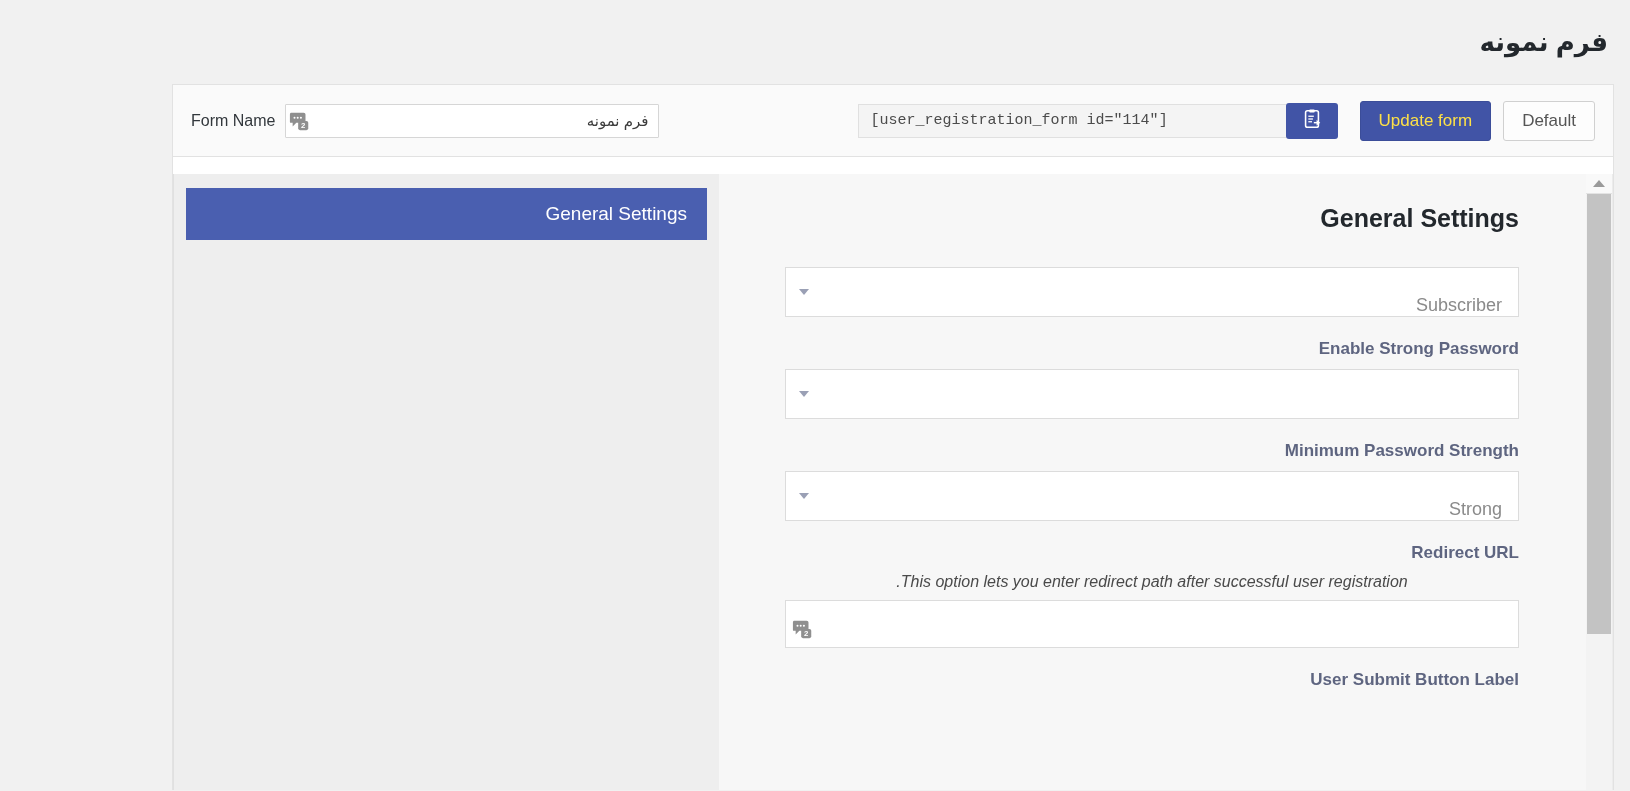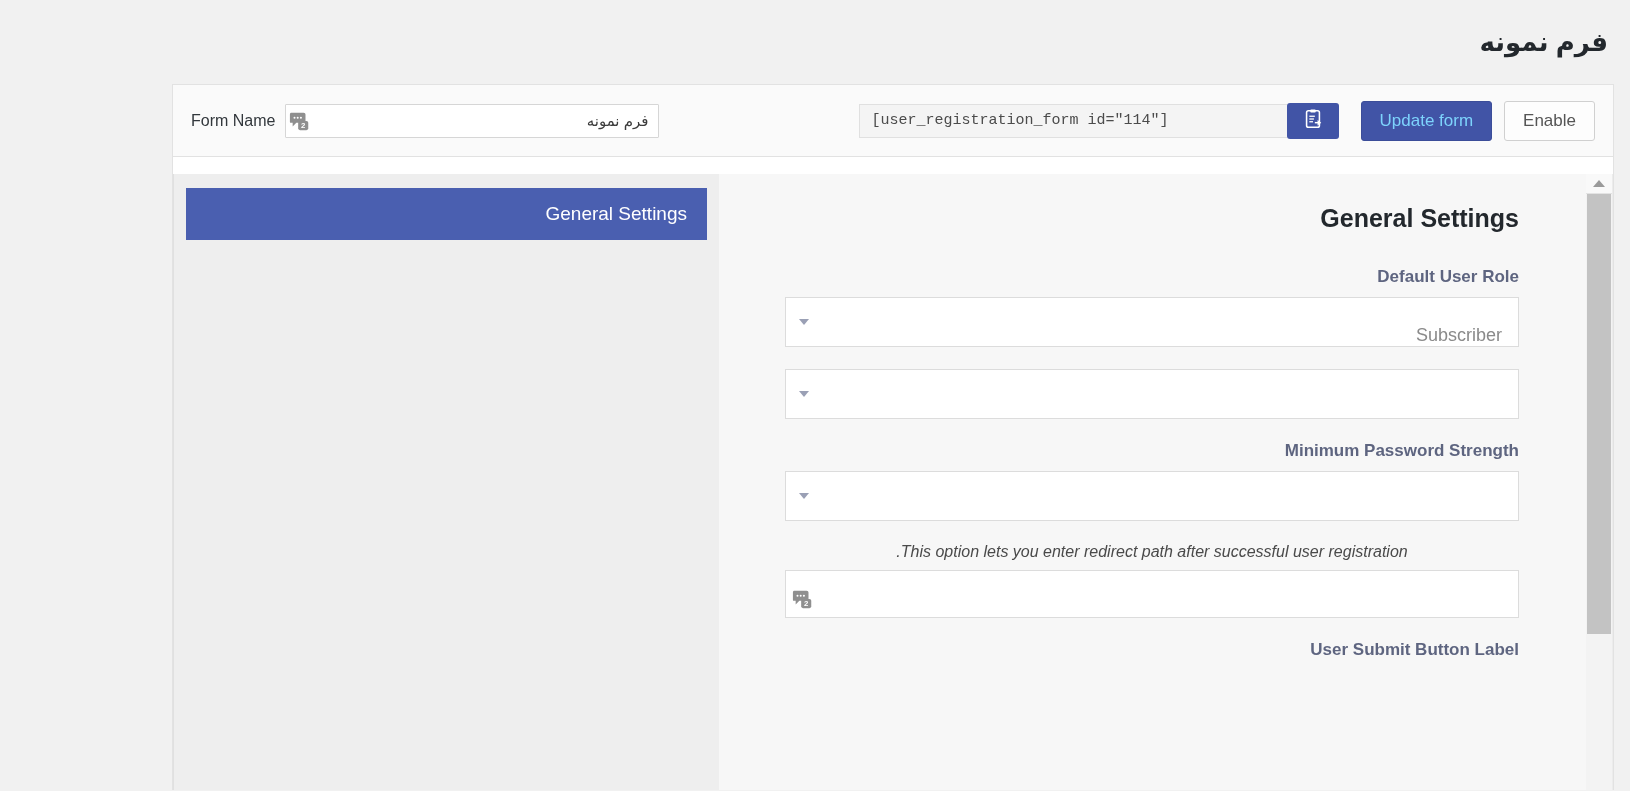--- a/index.html
+++ b/index.html
@@ -139,21 +139,21 @@
     cursor: pointer;
     padding: 0 18px;
     height: 40px;
     line-height: 38px;
     white-space: nowrap;
     direction: ltr;
   }
   .btn-primary {
     background: #4154a6;
     border: 1px solid #3b4d99;
-    color: #7dd3fc;
+    color: #fde047;
   }
   .btn-secondary {
     background: #fdfdfd;
     border: 1px solid #d0d0d0;
     color: #555;
   }
 
   
   .builder-body {
     flex: 1;
@@ -365,21 +365,21 @@
             <line x1="8" y1="15" x2="12" y2="15" stroke="#fff" stroke-width="1.4"></line>
             <path d="M21 16l-4-3v6z" fill="#fff"></path>
             <line x1="14" y1="16" x2="19" y2="16" stroke="#fff" stroke-width="1.6"></line>
           </svg>
         </span>
       </button>
     </div>
 
     <div class="action-group">
       <button class="btn btn-primary">Update form</button>
-      <button class="btn btn-secondary">Enable</button>
+      <button class="btn btn-secondary">Default</button>
     </div>
   </div>
 
   <div class="builder-body">
 
     <div class="sidebar">
       <div class="sidebar-scroll">
         <div class="side-item">
           <span>General Settings</span>
         </div>
@@ -394,41 +394,43 @@
         </div>
         <div class="vscroll-track">
           <div class="vscroll-thumb"></div>
         </div>
       </div>
 
       <div class="canvas">
         <div class="section-title">General Settings</div>
 
         <div class="field-row">
-          <div class="field-label">Default User Role</div>
           <div class="select-box">
             <span class="select-caret"></span>
             <span class="select-value">Subscriber</span>
           </div>
         </div>
 
         <div class="field-row">
+          <div class="field-label">Enable Strong Password</div>
           <div class="select-box">
             <span class="select-caret"></span>
           </div>
         </div>
 
         <div class="field-row">
           <div class="field-label">Minimum Password Strength</div>
           <div class="select-box">
             <span class="select-caret"></span>
+            <span class="select-value">Strong</span>
           </div>
         </div>
 
         <div class="field-row">
+          <div class="field-label">Redirect URL</div>
           <div class="field-help">This option lets you enter redirect path after successful user registration.</div>
           <div class="text-box">
             <input class="text-input" type="text" value="" style="">
             <span class="trans-badge">
               <svg viewBox="0 0 24 24" width="22" height="22">
                 <path d="M2 3h14a2 2 0 0 1 2 2v7a2 2 0 0 1-2 2H8l-4 4v-4H2a1 1 0 0 1-1-1V5a2 2 0 0 1 1-2z" fill="#8f8f8f"></path>
                 <circle cx="6" cy="8.5" r="1.1" fill="#fff"></circle>
                 <circle cx="9.5" cy="8.5" r="1.1" fill="#fff"></circle>
                 <circle cx="13" cy="8.5" r="1.1" fill="#fff"></circle>
                 <rect x="10" y="12" width="11" height="10" rx="2" fill="#8f8f8f"></rect>

